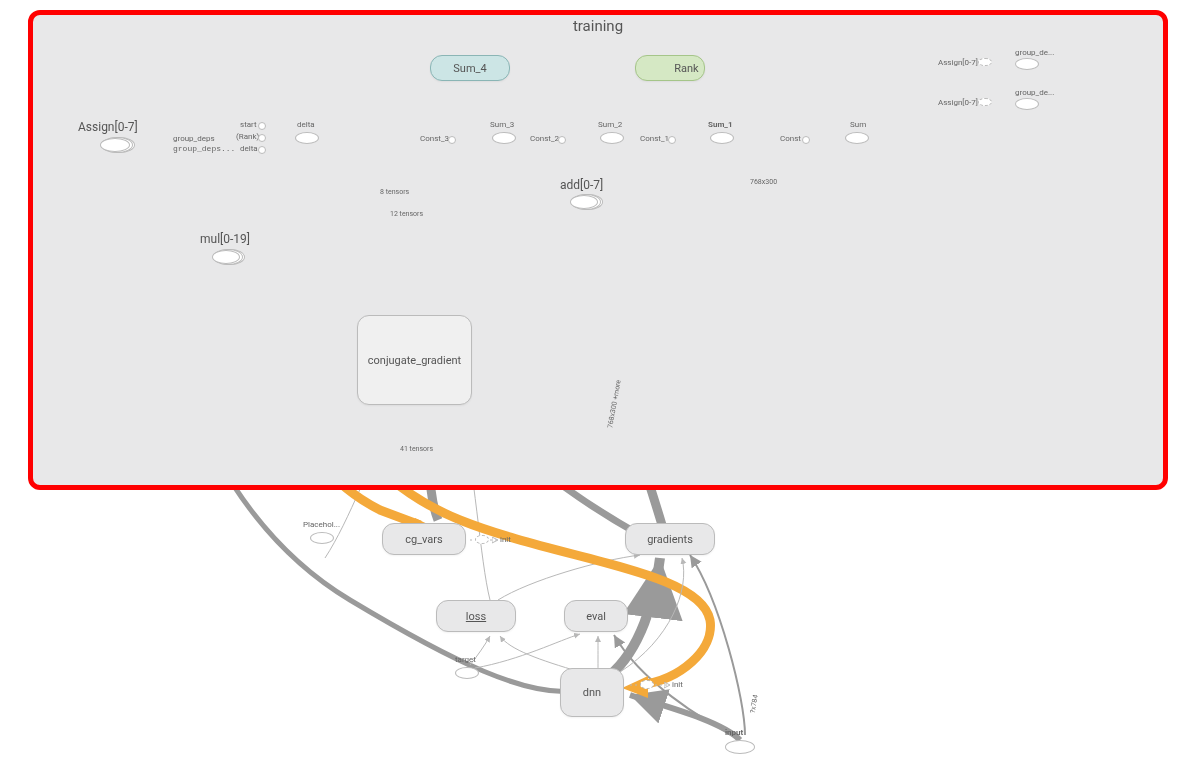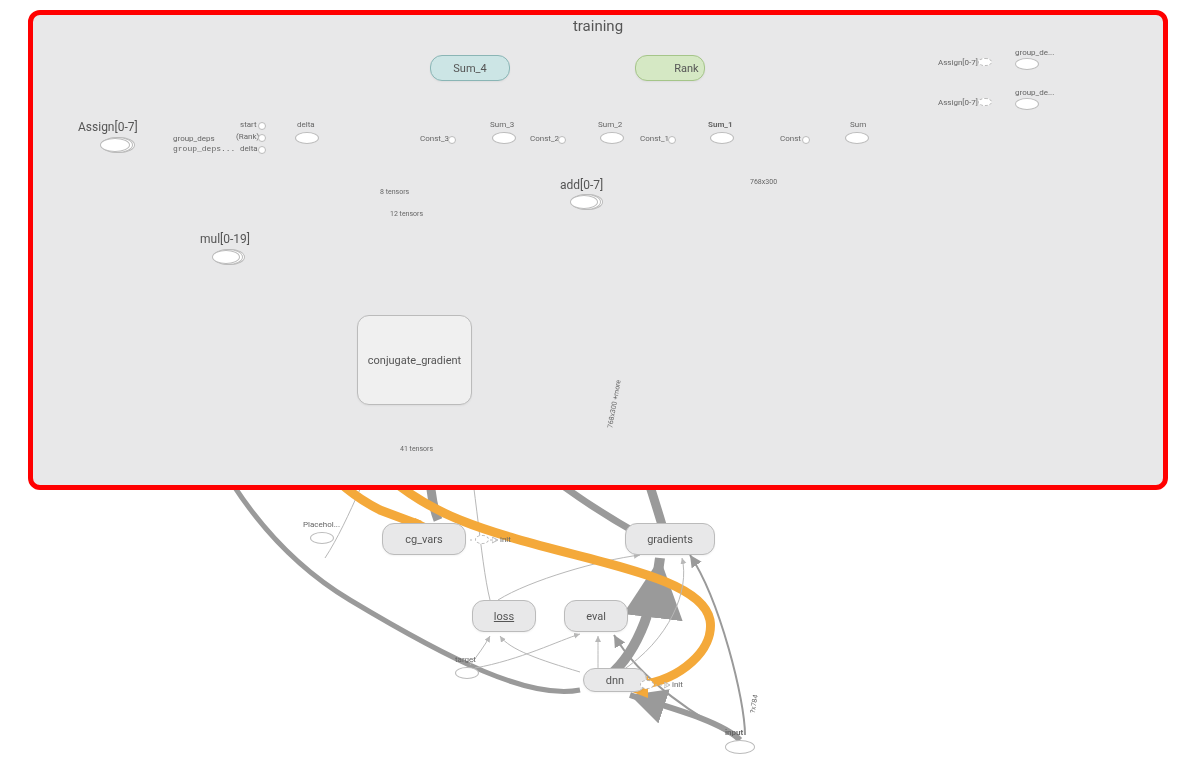--- a/index.html
+++ b/index.html
@@ -263,31 +263,31 @@
 <div class="node-rect" style="left:382px; top:523px; width:84px; height:32px;">
     <span>cg_vars</span>
   </div>
 <div class="oval" style="left:475px; top:535px; width:14px; height:9px; border-style:dashed;"></div>
 <span class="tiny-label" style="left:500px; top:535px;">init</span>
 
 <div class="node-rect" style="left:625px; top:523px; width:90px; height:32px;">
     <span>gradients</span>
   </div>
 
-<div class="node-rect" style="left:472px; top:600px; width:64px; height:32px;text-decoration:underline;">
+<div class="node-rect" style="left:436px; top:600px; width:80px; height:32px;text-decoration:underline;">
     <span>loss</span>
   </div>
 <div class="node-rect" style="left:564px; top:600px; width:64px; height:32px;align-items:center;">
     <span>eval</span>
   </div>
 
 <span class="tiny-label" style="left:455px; top:655px;">target</span>
 <div class="oval small-oval" style="left:455px; top:667px;"></div>
 
-<div class="node-rect" style="left:560px; top:668px; width:64px; height:24px;margin-left:23px;">
+<div class="node-rect" style="left:560px; top:668px; width:64px; height:49px;">
     <span>dnn</span>
   </div>
 <div class="oval" style="left:640px; top:680px; width:14px; height:9px; border-style:dashed;"></div>
 <span class="tiny-label" style="left:672px; top:680px;">init</span>
 
 <span class="tiny-label" style="left:725px; top:728px;font-weight:bold;">input</span>
 <div class="oval med-oval" style="left:725px; top:740px;"></div>
 
 <span class="tiny-label" style="left:380px; top:188px; font-size:7px;">8 tensors</span>
 <span class="tiny-label" style="left:390px; top:210px; font-size:7px;">12 tensors</span>

